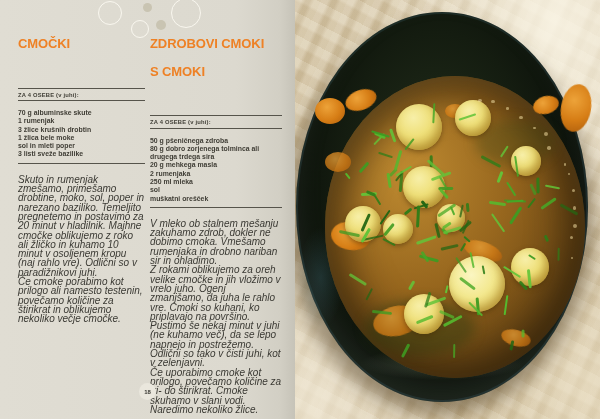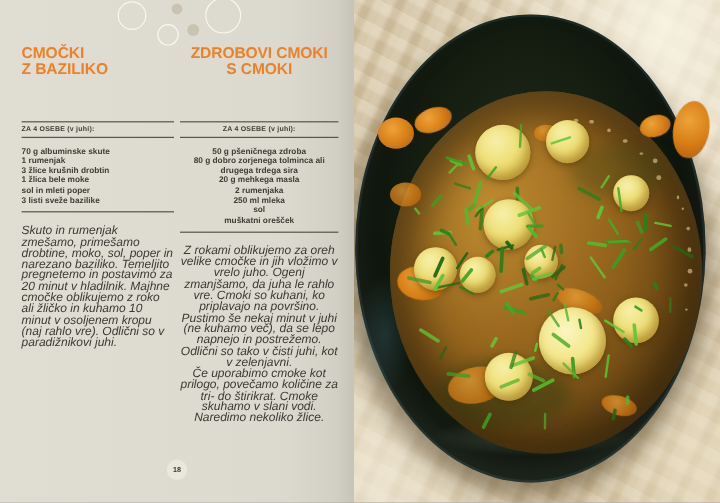--- a/index.html
+++ b/index.html
@@ -10,23 +10,23 @@
   
   .page-left{
     position:absolute;left:0;top:0;width:295px;height:419px;
     background:linear-gradient(90deg,#e0ddd3 0%,#dcd9cf 80%,#d2cfc4 95%,#c6c3b8 100%);
   }
   .circle{position:absolute;border-radius:50%;}
   .circle.outline{border:1.2px solid rgba(252,250,242,.9);background:transparent;}
   .circle.fill{background:#c9c4b2;}
   .col{position:absolute;top:0;}
   .col1{left:18px;width:127px;}
-  .col2{left:150px;width:132px;text-align:center;}
+  .col2{left:150px;width:132px;}
   .title{margin:37px 0 0;font-size:13px;line-height:13.5px;font-weight:bold;color:#ee8125;letter-spacing:-.1px;}
-  .title span{display:block;}
+  .title span{display:block;margin-top:14px;}
   .rule{border:0;border-top:1px solid #56544b;margin:0;}
   .rule.first{margin-top:37px;}
   .serving{font-size:5.8px;font-weight:bold;color:#3f3d35;letter-spacing:.2px;padding:3px 0 2.5px;}
   .ingredients{margin-top:8px;}
   .ing{font-size:6.9px;line-height:8.3px;font-weight:bold;color:#3f3d35;}
   .rule.after-ing{margin-top:4px;}
   .instructions{margin-top:11px;}
   .instructions p{margin:0;font-size:10px;line-height:9.3px;color:#3a3933;font-style:italic;}
   .pageno{
     position:absolute;left:139px;top:383px;width:17px;height:17px;border-radius:50%;
@@ -84,36 +84,36 @@
       <div class="circle outline" style="left:98px;top:1px;width:22px;height:22px;"></div>
       <div class="circle outline" style="left:171px;top:-2px;width:28px;height:28px;"></div>
       <div class="circle outline" style="left:131px;top:20px;width:16px;height:16px;"></div>
       <div class="circle fill" style="left:143px;top:3px;width:9px;height:9px;"></div>
       <div class="circle fill" style="left:156px;top:20px;width:10px;height:10px;"></div>
     </div>
 
     <section class="col col1">
       <h2 class="title">
         <span>CMOČKI</span>
-        <span>Z BAZILIKO</span>
       </h2>
       <hr class="rule first">
       <div class="serving">ZA 4 OSEBE (v juhi):</div>
       <hr class="rule">
       <div class="ingredients">
         <div class="ing">70 g albuminske skute</div>
         <div class="ing">1 rumenjak</div>
         <div class="ing">3 žlice krušnih drobtin</div>
         <div class="ing">1 žlica bele moke</div>
         <div class="ing">sol in mleti poper</div>
         <div class="ing">3 listi sveže bazilike</div>
       </div>
       <hr class="rule after-ing">
       <div class="instructions">
         <p>Skuto in rumenjak zmešamo, primešamo drobtine, moko, sol, poper in narezano baziliko. Temeljito pregnetemo in postavimo za 20 minut v hladilnik. Majhne cmočke oblikujemo z roko ali žličko in kuhamo 10 minut v osoljenem kropu (naj rahlo vre). Odlični so v paradižnikovi juhi.</p>
+        <p>Če cmoke porabimo kot prilogo ali namesto testenin, povečamo količine za štirikrat in oblikujemo nekoliko večje cmočke.</p>
       </div>
     </section>
 
     <section class="col col2">
       <h2 class="title">
         <span>ZDROBOVI CMOKI</span>
         <span>S CMOKI</span>
       </h2>
       <hr class="rule first">
       <div class="serving">ZA 4 OSEBE (v juhi):</div>
@@ -122,20 +122,21 @@
         <div class="ing">50 g pšeničnega zdroba</div>
         <div class="ing">80 g dobro zorjenega tolminca ali drugega trdega sira</div>
         <div class="ing">20 g mehkega masla</div>
         <div class="ing">2 rumenjaka</div>
         <div class="ing">250 ml mleka</div>
         <div class="ing">sol</div>
         <div class="ing">muškatni orešček</div>
       </div>
       <hr class="rule after-ing">
       <div class="instructions">
+        <p>V mleko ob stalnem mešanju zakuhamo zdrob, dokler ne dobimo cmoka. Vmešamo rumenjaka in drobno nariban sir in ohladimo.</p>
         <p>Z rokami oblikujemo za oreh velike cmočke in jih vložimo v vrelo juho. Ogenj zmanjšamo, da juha le rahlo vre. Cmoki so kuhani, ko priplavajo na površino. Pustimo še nekaj minut v juhi (ne kuhamo več), da se lepo napnejo in postrežemo. Odlični so tako v čisti juhi, kot v zelenjavni.</p>
         <p>Če uporabimo cmoke kot prilogo, povečamo količine za tri- do štirikrat. Cmoke skuhamo v slani vodi. Naredimo nekoliko žlice.</p>
       </div>
     </section>
 
     <div class="pageno">
       <span>18</span>
     </div>
   </div>
 

